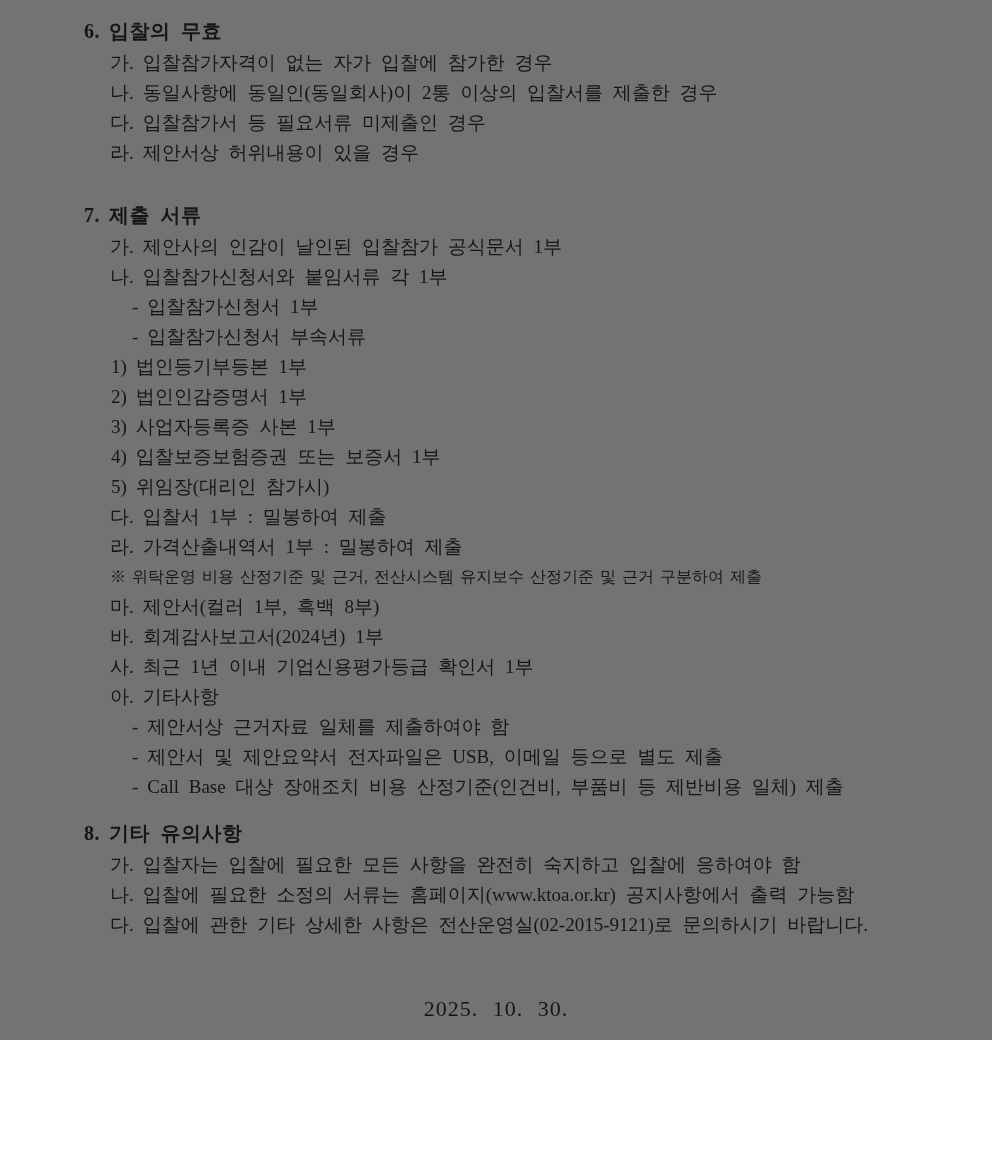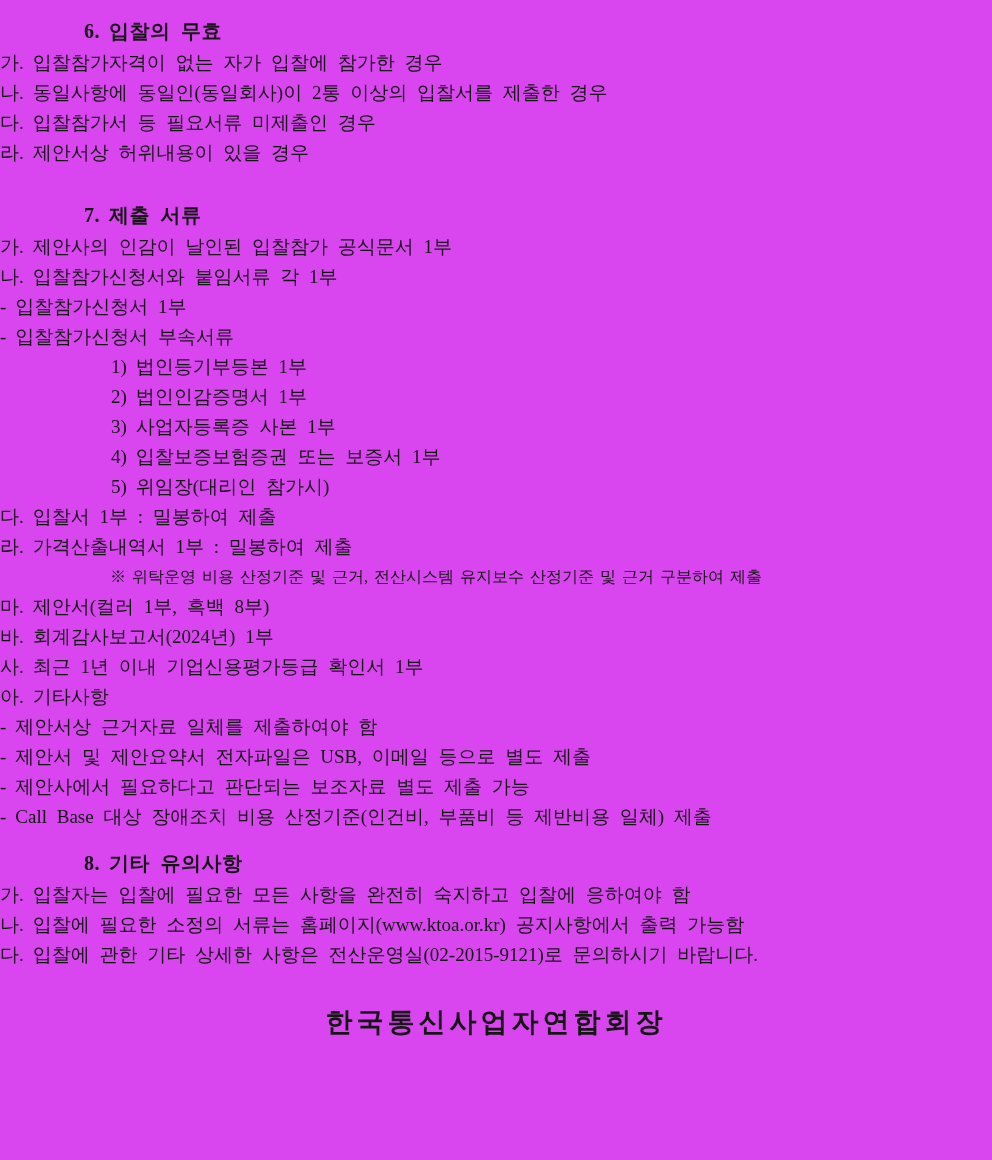--- a/index.html
+++ b/index.html
@@ -3,23 +3,23 @@
 <meta charset="utf-8">
 <style>
   html, body {
     margin: 0;
     padding: 0;
     background: #ffffff;
   }
   .page {
     position: relative;
     width: 992px;
-    height: 1160px;
+    height: 1040px;
     margin: 0 auto;
-    background: #d946ef;
+    background: #737373;
     color: #161616;
     font-family: "Liberation Serif", "DejaVu Serif", serif;
     overflow: hidden;
     box-sizing: border-box;
     padding-top: 14px;
   }
   .doc-section { margin: 0; }
   .doc-section + .doc-section { margin-top: 30px; }
   .doc-section.tight-top { margin-top: 14px; }
 
@@ -35,22 +35,22 @@
   .section-heading .sec-num { margin-right: 9px; }
 
   .doc-line {
     font-size: 19px;
     line-height: 30px;
     word-spacing: 5px;
     white-space: nowrap;
   }
   .doc-line .item-label { margin-right: 9px; }
 
-  .doc-line.lv-item { }
-  .doc-line.lv-dash { }
+  .doc-line.lv-item { padding-left: 110px; }
+  .doc-line.lv-dash { padding-left: 132px; }
   .doc-line.lv-num  { padding-left: 111px; }
   .doc-line.lv-note {
     padding-left: 110px;
     font-size: 16px;
     word-spacing: 2px;
   }
   .doc-line.lv-note .item-label { margin-right: 6px; }
 
   .doc-date {
     margin-top: 54px;
@@ -94,24 +94,24 @@
         <div class="doc-line lv-num"><span class="item-label">5)</span><span class="item-text">위임장(대리인 참가시)</span></div>
         <div class="doc-line lv-item"><span class="item-label">다.</span><span class="item-text">입찰서 1부 : 밀봉하여 제출</span></div>
         <div class="doc-line lv-item"><span class="item-label">라.</span><span class="item-text">가격산출내역서 1부 : 밀봉하여 제출</span></div>
         <div class="doc-line lv-note"><span class="item-label">※</span><span class="item-text">위탁운영 비용 산정기준 및 근거, 전산시스템 유지보수 산정기준 및 근거 구분하여 제출</span></div>
         <div class="doc-line lv-item"><span class="item-label">마.</span><span class="item-text">제안서(컬러 1부, 흑백 8부)</span></div>
         <div class="doc-line lv-item"><span class="item-label">바.</span><span class="item-text">회계감사보고서(2024년) 1부</span></div>
         <div class="doc-line lv-item"><span class="item-label">사.</span><span class="item-text">최근 1년 이내 기업신용평가등급 확인서 1부</span></div>
         <div class="doc-line lv-item"><span class="item-label">아.</span><span class="item-text">기타사항</span></div>
         <div class="doc-line lv-dash"><span class="item-label">-</span><span class="item-text">제안서상 근거자료 일체를 제출하여야 함</span></div>
         <div class="doc-line lv-dash"><span class="item-label">-</span><span class="item-text">제안서 및 제안요약서 전자파일은 USB, 이메일 등으로 별도 제출</span></div>
-        <div class="doc-line lv-dash"><span class="item-label">-</span><span class="item-text">제안사에서 필요하다고 판단되는 보조자료 별도 제출 가능</span></div>
         <div class="doc-line lv-dash"><span class="item-label">-</span><span class="item-text">Call Base 대상 장애조치 비용 산정기준(인건비, 부품비 등 제반비용 일체) 제출</span></div>
       </section>
       <section class="doc-section tight-top">
         <div class="section-heading"><span class="sec-num">8.</span><span class="sec-title">기타 유의사항</span></div>
         <div class="doc-line lv-item"><span class="item-label">가.</span><span class="item-text">입찰자는 입찰에 필요한 모든 사항을 완전히 숙지하고 입찰에 응하여야 함</span></div>
         <div class="doc-line lv-item"><span class="item-label">나.</span><span class="item-text">입찰에 필요한 소정의 서류는 홈페이지(www.ktoa.or.kr) 공지사항에서 출력 가능함</span></div>
         <div class="doc-line lv-item"><span class="item-label">다.</span><span class="item-text">입찰에 관한 기타 상세한 사항은 전산운영실(02-2015-9121)로 문의하시기 바랍니다.</span></div>
       </section>
     </div>
+  <div class="doc-date">2025. 10. 30.</div>
   <div class="doc-signature">한국통신사업자연합회장</div>
 </div>
 
 </body></html>

